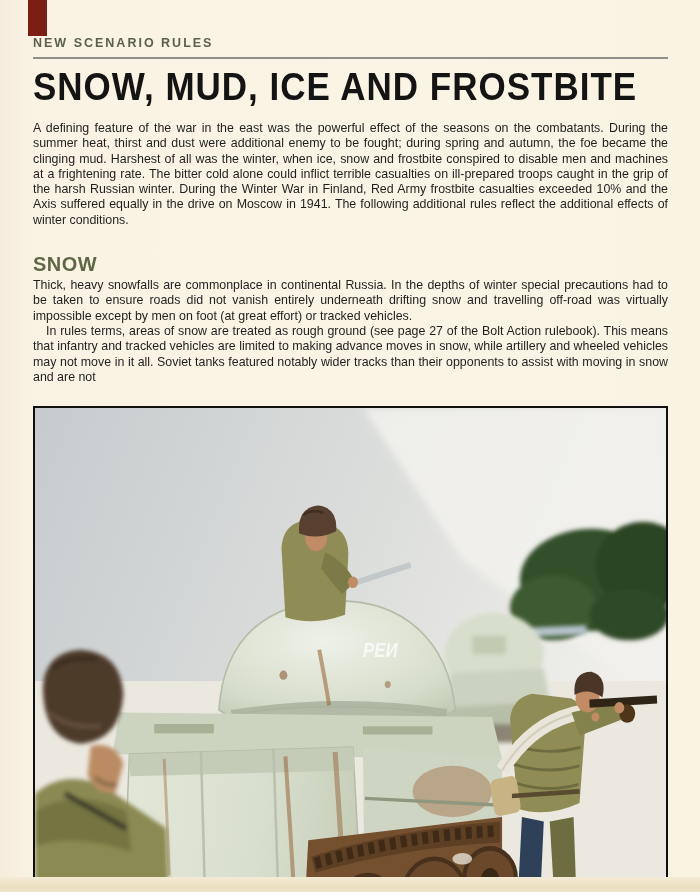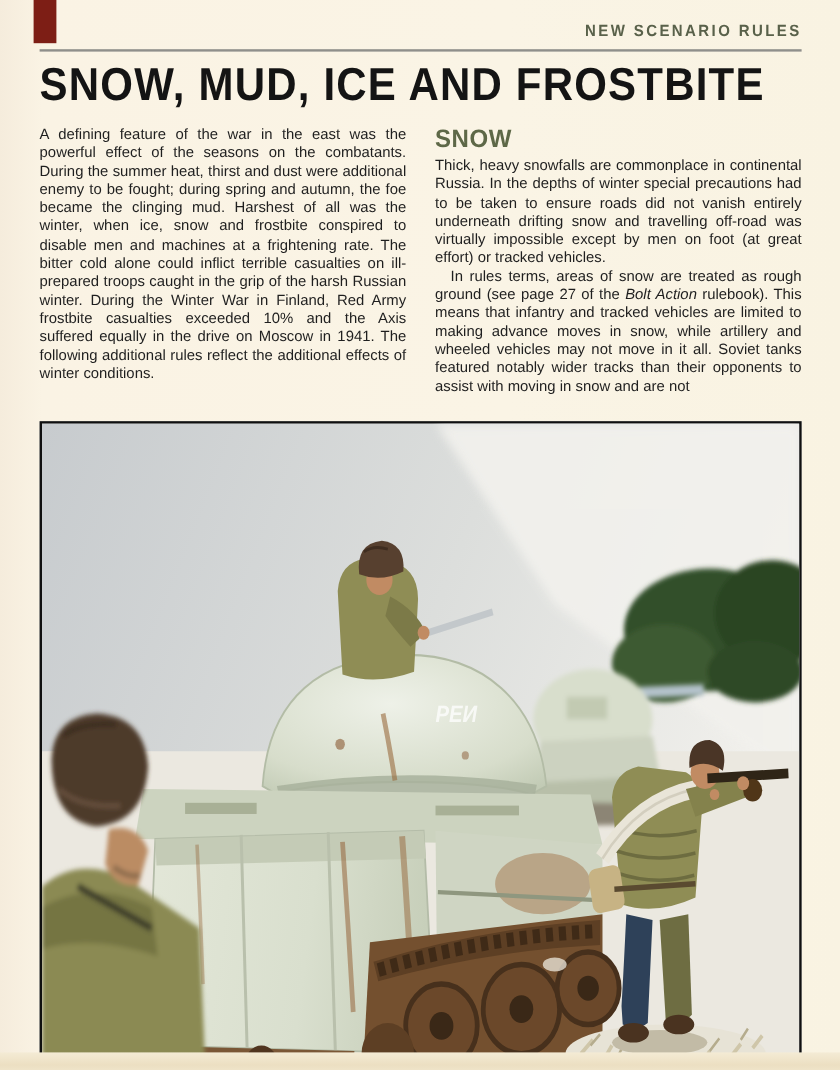--- a/index.html
+++ b/index.html
@@ -14,21 +14,21 @@
     box-sizing:border-box;
   }
   .bookmark{
     position:absolute;left:28px;top:0;width:19px;height:36px;
     background:#7d1e15;
   }
   .content{
     position:absolute;left:33px;top:0;width:635px;
   }
   .kicker-row{
-    padding-top:17px;text-align:right;
+    padding-top:33px;
   }
   .kicker{
     display:inline-block;
     font-size:12.5px;font-weight:bold;letter-spacing:2px;
     color:#59614a;
     transform:scaleY(1.08);transform-origin:center;
   }
   .header-rule{
     margin-top:6px;height:2px;background:#8f8f8b;
   }
@@ -36,36 +36,37 @@
     margin:6px 0 0 0;
     font-size:35px;font-weight:bold;letter-spacing:1px;
     color:#141414;
     transform:scaleY(1.1);transform-origin:top left;
     white-space:nowrap;
   }
   .columns{
     display:flex;gap:24px;
     margin-top:16px;
     min-height:190px;
+    flex-direction:column;
   }
   .col{flex:1 1 0;}
   .body-text{
     margin:0;
     font-size:12.4px;line-height:15.3px;
     text-align:justify;
     color:#1f1f1f;
   }
   .col-heading{
     margin:0 0 3px 0;
     font-size:20px;font-weight:bold;letter-spacing:.5px;
     color:#5e6847;
     transform:scaleY(1.05);transform-origin:top left;
   }
   .indented{text-indent:13px;}
-  .italic{font-style:italic;}
+  .italic{}
   .photo-frame{
     margin-top:21px;
     width:635px;height:564px;
     border:2px solid #101010;
     box-sizing:border-box;
     background:#cdd1d3;
   }
   .photo-frame svg{display:block;width:100%;height:100%;}
   .caption{
     margin-top:15px;

